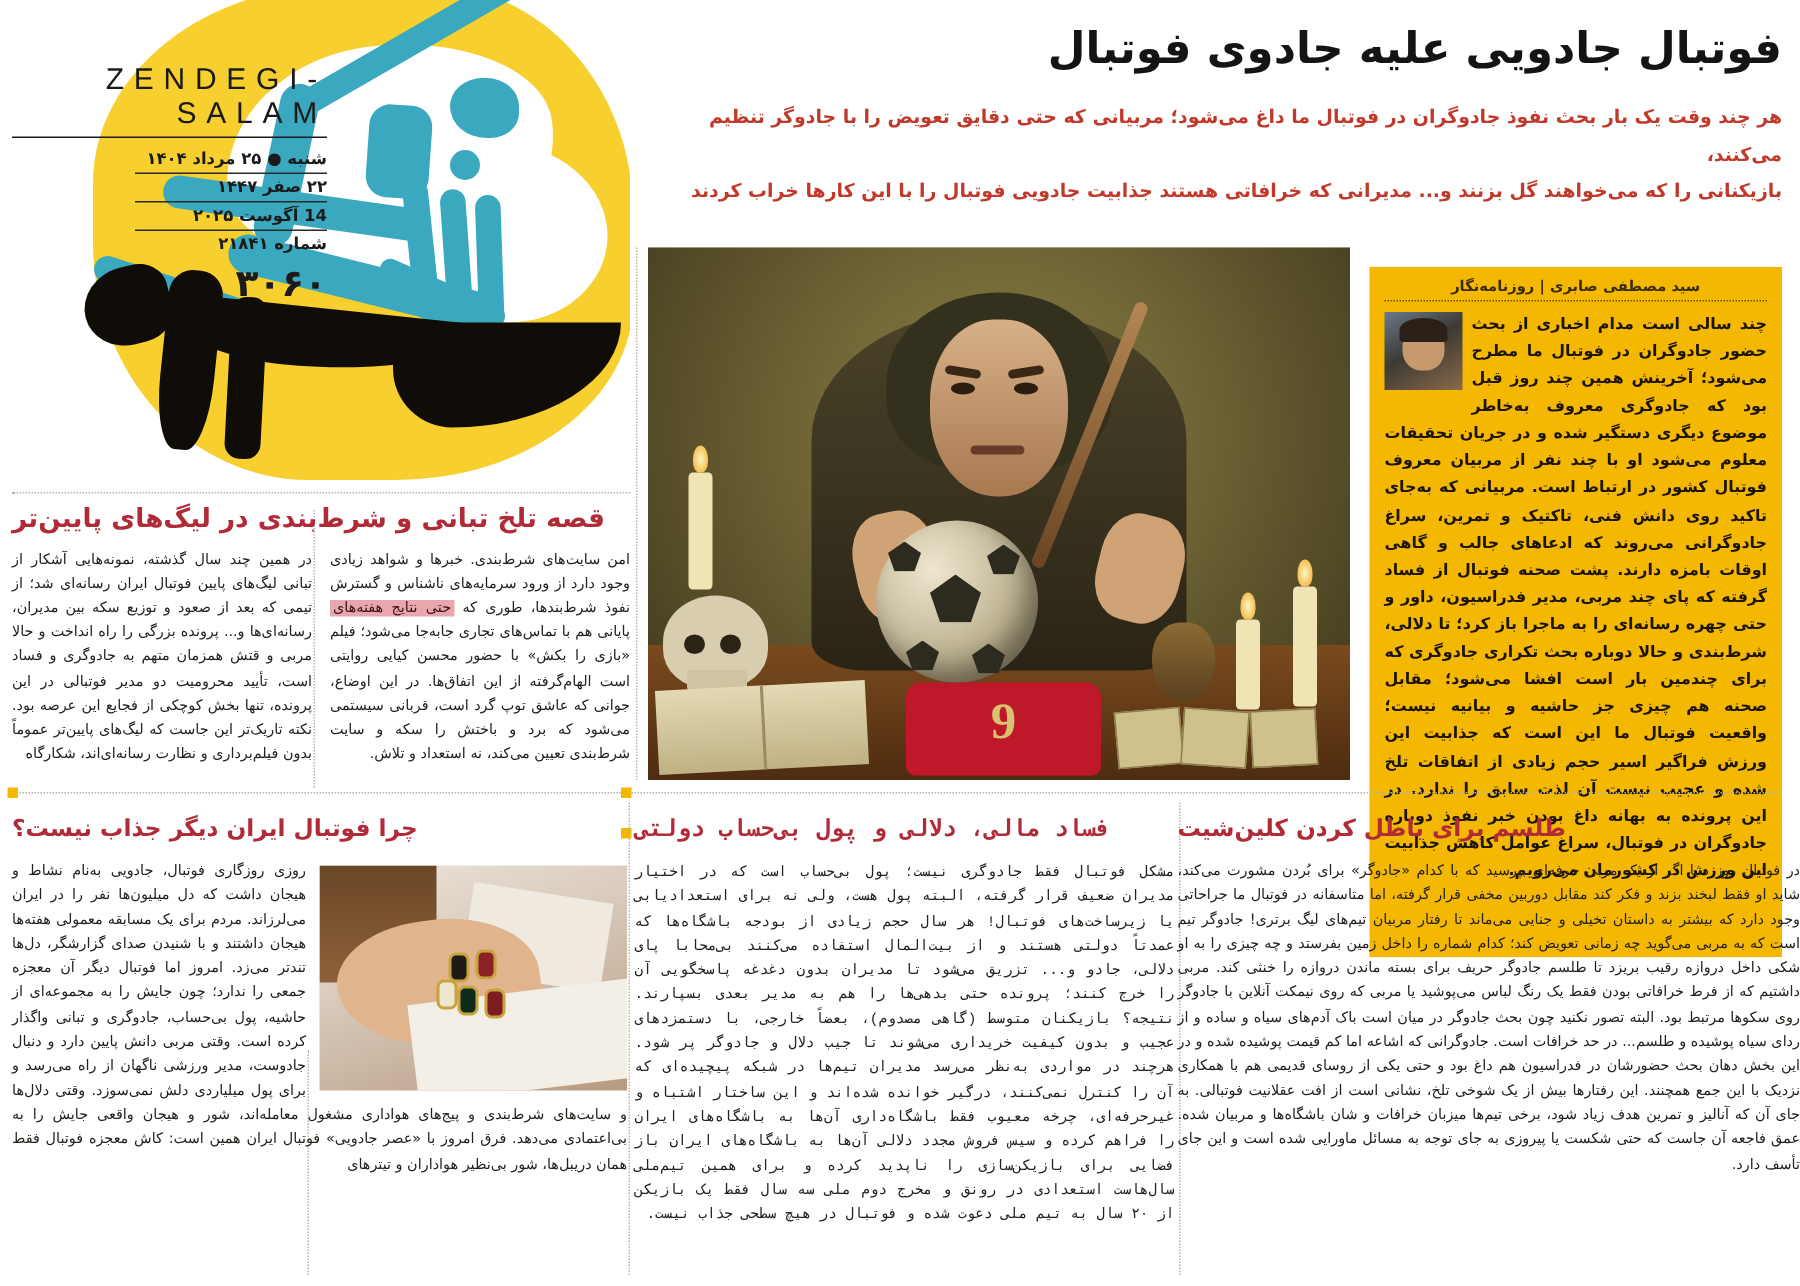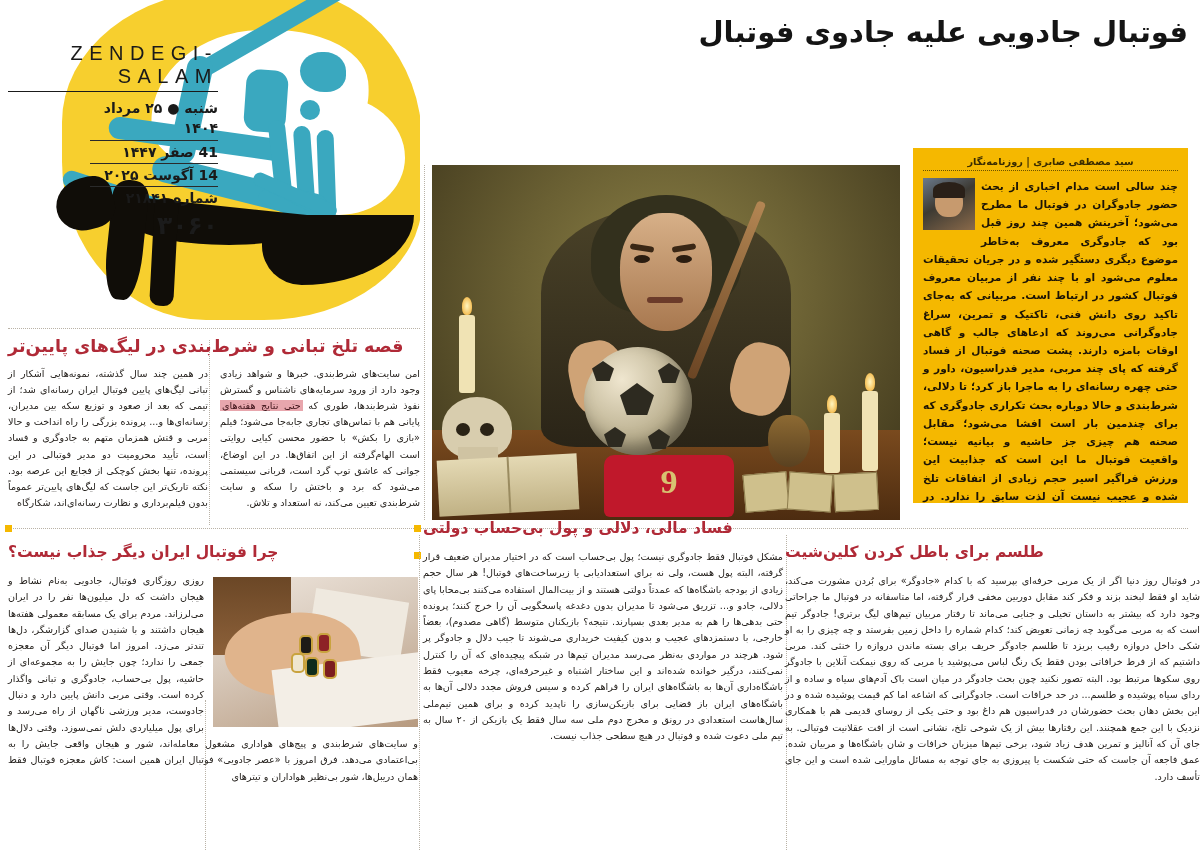--- a/index.html
+++ b/index.html
@@ -63,21 +63,21 @@
   .brandname{
     font-family:"Liberation Sans",sans-serif;
     font-size:20px; letter-spacing:6.5px; font-weight:400; color:#1a1a1a;
     border-bottom:1.5px solid #1a1a1a; padding-bottom:3px; display:inline-block;
   }
   .brandsub{
     margin-top:4px; font-size:18px; color:#d8322d; font-weight:700;
     border-bottom:1.4px solid #d8322d; display:inline-block; padding-bottom:2px;
     letter-spacing:-0.5px;
   }
-  .dates{ margin-top:5px; font-size:14px; color:#1a1a1a; line-height:1.45; text-align:right; width:128px; font-weight:700; }
+  .dates{ margin-top:5px; font-size:11px; color:#1a1a1a; line-height:1.45; text-align:right; width:128px; font-weight:700; }
   .dates div{ border-bottom:1px solid #2a2a2a; padding:1px 0; }
   .dates div:last-child{ border-bottom:none; }
   .issueno{ font-size:25px; font-weight:800; letter-spacing:1px; margin-top:2px; }
 
   
   .headwrap{ position:absolute; right:12px; top:14px; width:768px; text-align:right; }
   .headline{
     font-size:29px; font-weight:800; line-height:1.25; color:#141414;
     letter-spacing:-0.6px;
   }
@@ -140,21 +140,21 @@
     background:#c0182b; border-radius:10px 10px 6px 6px; }
   .ph-jersey:after{ content:"9"; position:absolute; left:50%; top:8px; transform:translateX(-50%);
     font-size:34px; font-weight:800; color:#d8c271; font-family:"Liberation Serif",serif; }
   .ph-vase{ position:absolute; left:336px; top:250px; width:42px; height:52px;
     background:linear-gradient(#8d6a33,#5a4120); border-radius:44% 44% 50% 50%; }
   .ph-cards{ position:absolute; top:308px; width:44px; height:38px; background:#cfc08c; border:1px solid #8d7c4d; }
   .cd1{ left:312px; transform:rotate(-5deg);} .cd2{ left:356px; transform:rotate(4deg);} .cd3{ left:402px; transform:rotate(-3deg);}
 
   
   .ybox{
-    position:absolute; left:913px; top:148px; width:275px; height:355px;
+    position:absolute; left:913px; top:178px; width:275px; height:460px;
     background:#f5b800; padding:8px 10px 6px 10px; overflow:hidden;
   }
   .byline{
     font-size:9.8px; text-align:center; color:#3a2c00; font-weight:700;
     border-bottom:1px dotted #6b5200; padding-bottom:3px; margin-bottom:6px;
   }
   .authorphoto{
     float:left; width:52px; height:52px; margin:1px 6px 3px 0;
     background:linear-gradient(150deg,#6b7a8c 0%,#3d3a33 45%,#8a6a4a 100%);
     position:relative; overflow:hidden;
@@ -173,21 +173,21 @@
   }
   .art-left-top{ position:absolute; left:8px; top:336px; width:412px; height:185px; }
   .art-left-top .sec-head{ font-size:17.5px; margin-bottom:10px; }
   .cols2{ display:flex; gap:12px; direction:rtl; }
   .col{ flex:1; font-size:9.6px; line-height:1.68; text-align:justify; color:#24201c; }
 
   .highlight{ background:#e8a6ad; color:#3b1016; padding:0 2px;margin-top:21px; }
 
   
   .art-bot-right{ position:absolute; right:0; top:535px; width:415px; height:312px; }
-  .art-bot-mid{ position:absolute; left:423px; top:511px; width:360px; height:312px; }
+  .art-bot-mid{ position:absolute; left:423px; top:535px; width:360px; height:312px;font-family:Liberation Mono, monospace; }
   .art-bot-left{ position:absolute; left:8px; top:535px; width:410px; height:312px; }
   .art-bot-right .sec-head, .art-bot-mid .sec-head, .art-bot-left .sec-head{
     font-size:15.5px; margin-bottom:12px; padding-top:8px;
   }
   .body-txt{ font-size:9.6px; line-height:1.7; text-align:justify; color:#24201c; }
 
   .ringphoto{
     float:right; width:205px; height:150px; margin:4px 0 4px 9px;
     background:linear-gradient(160deg,#efe6dd 0%,#d9cbbd 40%,#b79a7f 100%);
     position:relative; overflow:hidden;
@@ -236,31 +236,33 @@
     <div class="bk b1"></div>
     <div class="bk b2"></div>
     <div class="bk b3"></div>
     <div class="bk b4"></div>
     <div class="bk b5"></div>
 
     <div class="mh-text">
       <div class="brandname">ZENDEGI-SALAM</div>
       <div class="dates">
         <div>شنبه ● ۲۵ مرداد ۱۴۰۴</div>
-        <div>41 صفر ۱۴۴۷</div>
+        <div>۲۲ صفر ۱۴۴۷</div>
         <div>14 آگوست ۲۰۲۵</div>
         <div>شماره ۲۱۸۴۱</div>
       </div>
       <div class="issueno">۳۰۶۰</div>
     </div>
   </div>
 
   <div class="headwrap">
     <div class="headline">فوتبال جادویی علیه جادوی فوتبال</div>
     <div class="kicker">
+      <div>هر چند وقت یک بار بحث نفوذ جادوگران در فوتبال ما داغ می‌شود؛ مربیانی که حتی دقایق تعویض را با جادوگر تنظیم می‌کنند،</div>
+      <div>بازیکنانی را که می‌خواهند گل بزنند و... مدیرانی که خرافاتی هستند جذابیت جادویی فوتبال را با این کارها خراب کردند</div>
     </div>
   </div>
 
   <div class="mainphoto">
     <div class="ph-bg"></div>
     <div class="ph-table"></div>
     <div class="ph-fig"></div>
     <div class="ph-hood"></div>
     <div class="ph-face"></div>
     <div class="ph-brow l"></div>

